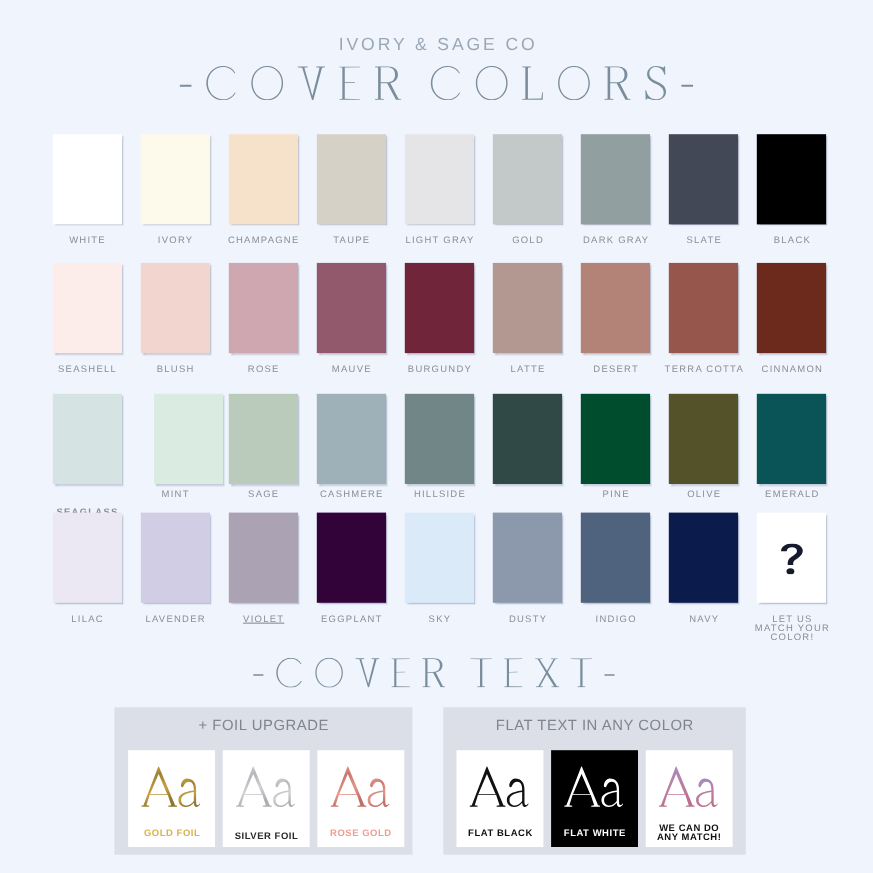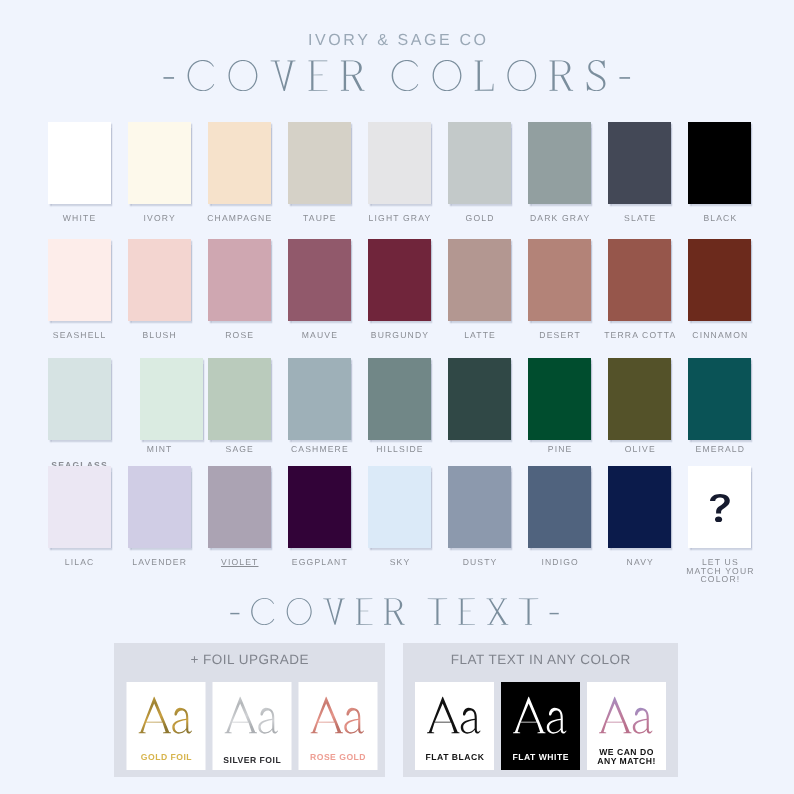--- a/index.html
+++ b/index.html
@@ -238,21 +238,21 @@
           <path transform="translate(586.00,0)" d="M 0.0,0.2 H 38.5 C 57.5,0.2 69.0,9.6 69.0,24.4 C 69.0,37.4 60.5,46.6 46.0,49.4 L 70.5,96.8 L 78.0,97.8 V 100.2 H 63.0 L 36.5,50.4 H 17.2 V 96.9 L 26.8,97.8 V 100.2 H 0.0 V 97.8 L 9.4,96.9 V 3.3 L 0.0,2.6 Z M 17.2,2.4 V 47.4 H 35.5 C 52.0,47.4 60.2,39.4 60.2,24.6 C 60.2,10.0 52.0,2.4 35.5,2.4 Z"></path>
           <path transform="translate(752.00,0)" d="M 0.0,0.4 H 74.0 V 2.4 L 41.0,3.0 V 97.0 L 50.4,98.0 V 100.0 H 23.6 V 98.0 L 33.0,97.0 V 3.0 L 0.0,2.4 Z"></path>
           <path transform="translate(869.00,0)" d="M 0.0,0.4 H 62.2 V 2.4 L 16.4,3.0 V 47.4 L 46.6,46.6 V 48.8 L 16.4,49.2 V 97.2 L 62.6,98.0 V 100.0 H 0.0 V 98.0 L 9.0,97.0 V 3.0 L 0.0,2.4 Z"></path>
           <path transform="translate(976.00,0)" d="M 0.0,0.4 H 25.0 V 2.3 L 15.6,3.2 L 41.0,43.5 L 63.6,3.2 L 54.4,2.3 V 0.4 H 78.0 V 2.3 L 69.4,3.6 L 44.2,47.5 L 75.4,97.2 L 83.0,98.0 V 100.0 H 56.0 V 98.0 L 65.4,97.2 L 40.2,56.5 L 17.2,97.2 L 26.6,98.0 V 100.0 H 2.6 V 98.0 L 11.0,97.0 L 37.0,50.5 L 9.0,3.2 L 0.0,2.3 Z"></path>
           <path transform="translate(1099.00,0)" d="M 0.0,0.4 H 74.0 V 2.4 L 41.0,3.0 V 97.0 L 50.4,98.0 V 100.0 H 23.6 V 98.0 L 33.0,97.0 V 3.0 L 0.0,2.4 Z"></path>
           <path transform="translate(1216.00,0)" d="M 0.0,55.0 H 35.0 V 60.5 H 0.0 Z"></path>
         </g>
       </svg>
     </div>
   <div id="panels">
-      <div class="panel p0" style="left: 114px; width: 271px;">
+      <div class="panel p0" style="left: 104px; width: 271px;">
         <div class="panel-h">+ FOIL UPGRADE</div>
         <div class="cards">
           <div class="card" style="background: rgb(255, 255, 255);">
             <div class="aa"><svg width="54.8" height="38.5" viewBox="-1 -1.5 150 104">
                 <defs>
                   <linearGradient id="mg0" x1="0" y1="0" x2="0.35" y2="1">
                     <stop offset="0%" stop-color="#D3AA44"></stop>
                     <stop offset="33%" stop-color="#9D8233"></stop>
                     <stop offset="67%" stop-color="#C9A042"></stop>
                     <stop offset="100%" stop-color="#8E7730"></stop>

